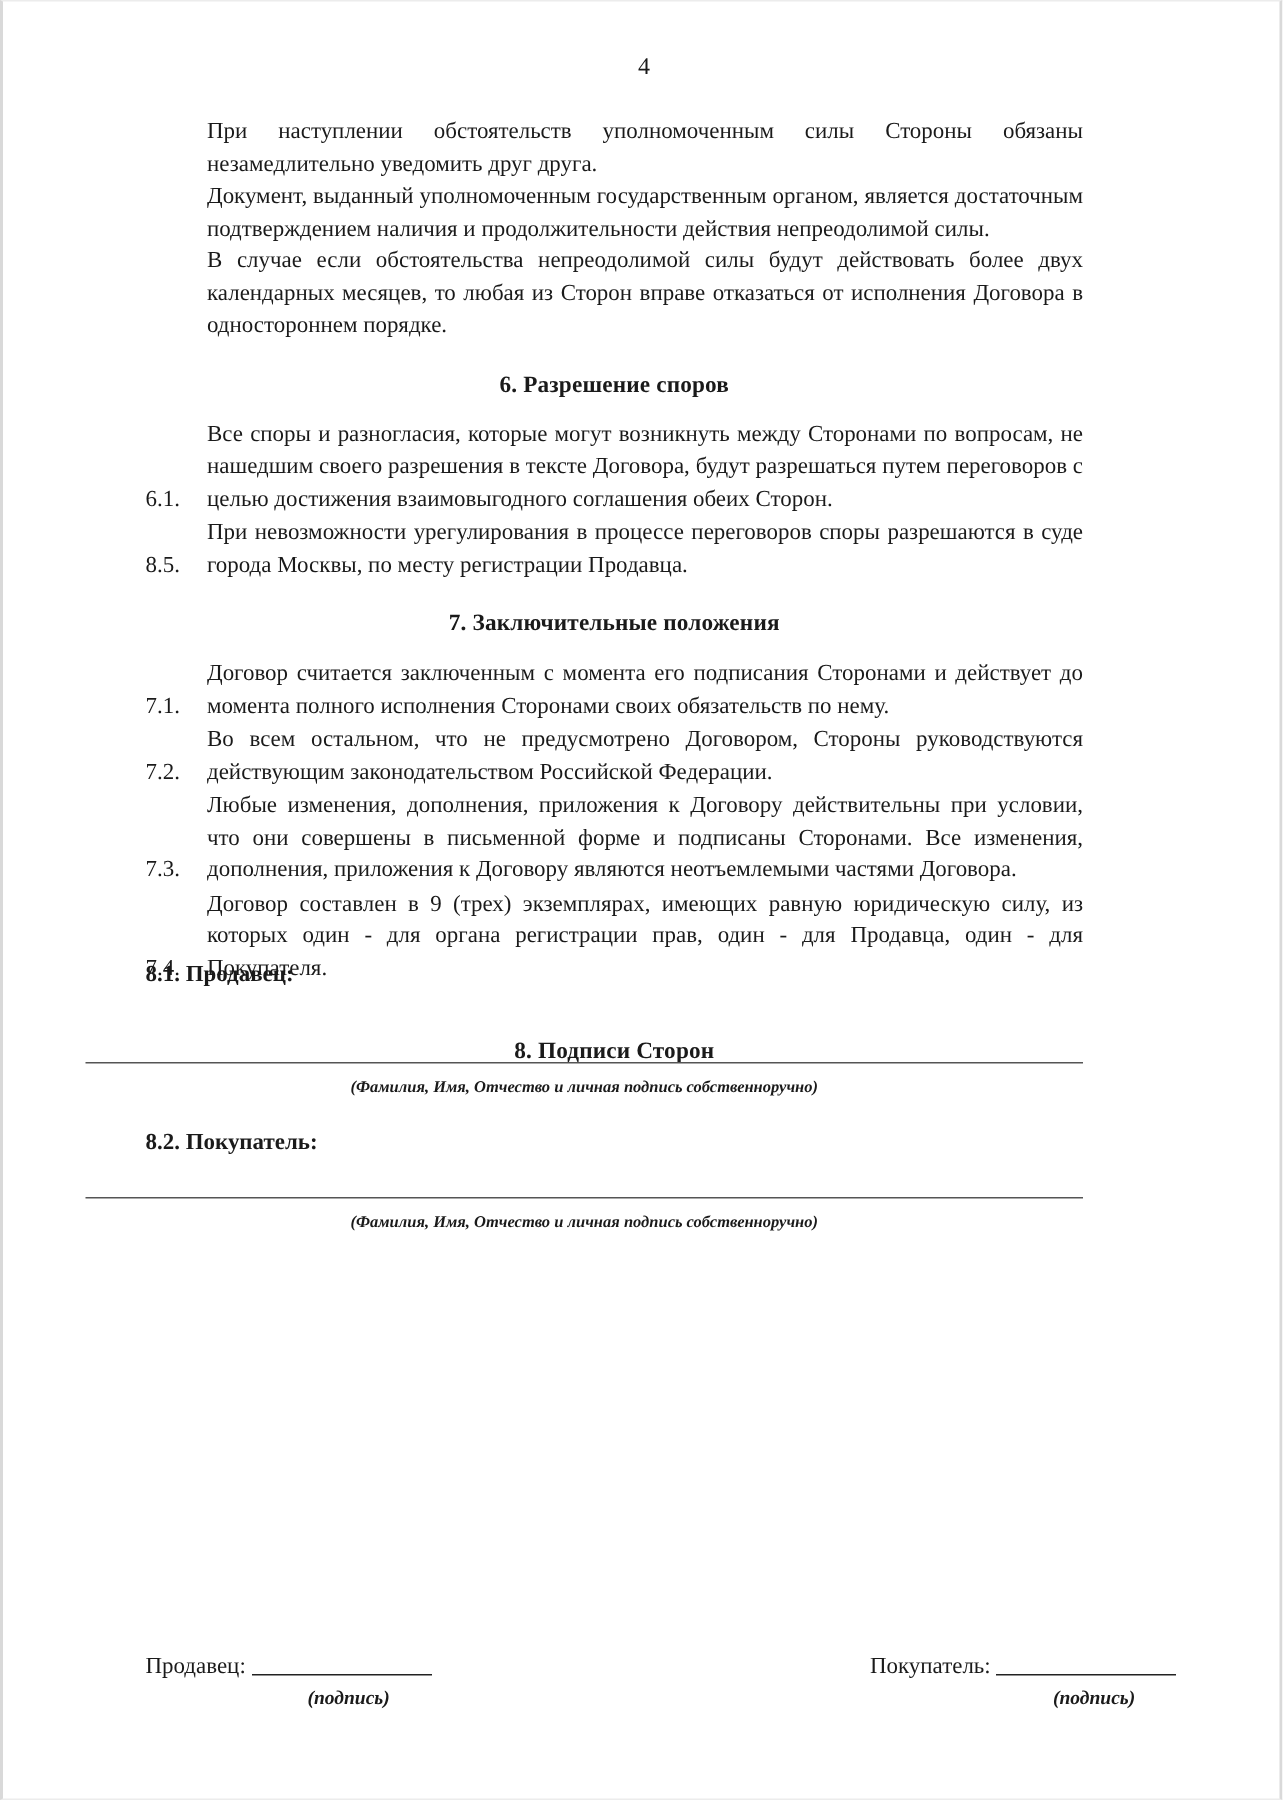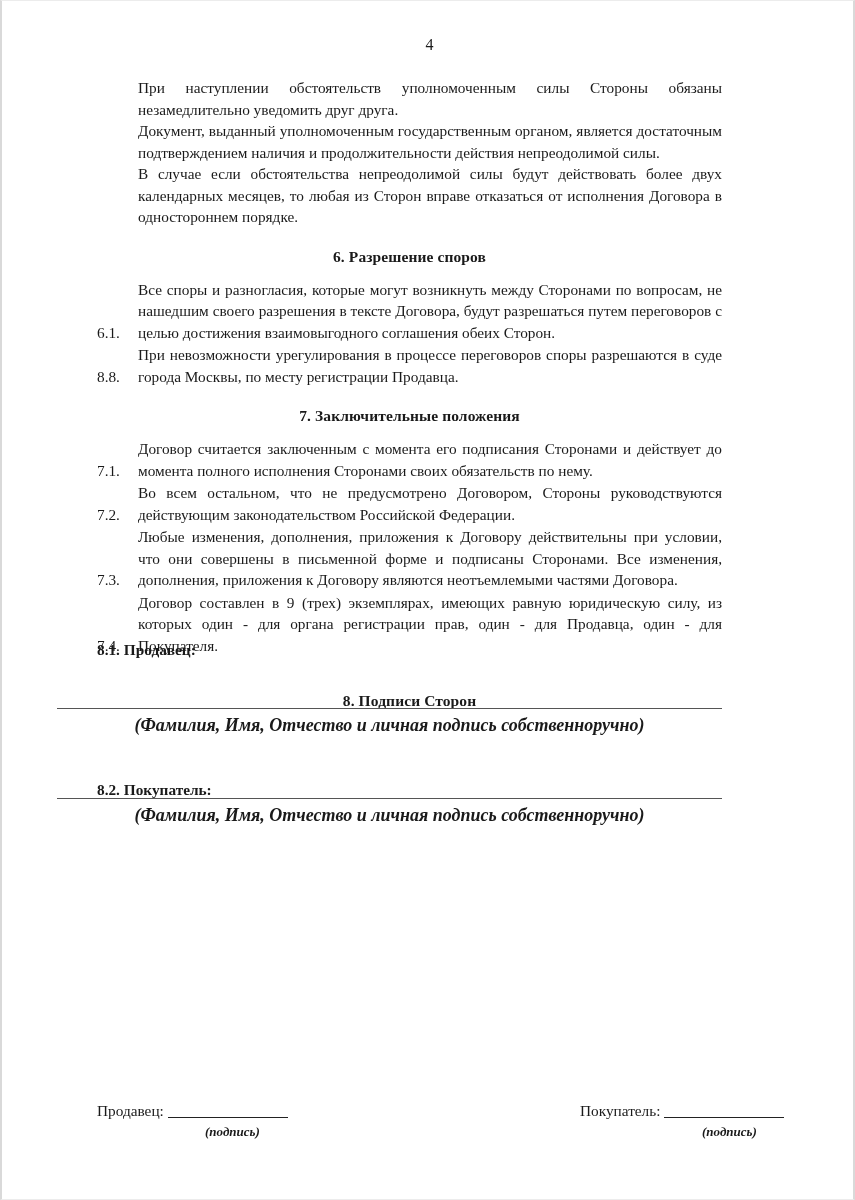--- a/index.html
+++ b/index.html
@@ -117,21 +117,21 @@
   }
 
   .sig-rule {
     position: absolute;
     height: 0;
     border-top: 1.6px solid #555555;
   }
 
   .sig-caption {
     text-align: center;
-    font-size: 18px;
+    font-size: 11px;
     line-height: 16px;
     font-style: italic;
     font-weight: bold;
   }
 
   
   .footer-row {
     position: absolute;
     left: 0;
     width: 855px;
@@ -176,21 +176,21 @@
     <div class="body-col heading-wrap">
       <h2 class="section-heading">6. Разрешение споров</h2>
     </div>
 
     <div class="body-col">
       <div class="num-item">
         <span class="num">6.1.</span>
         <span class="num-text">Все споры и разногласия, которые могут возникнуть между Сторонами по вопросам, не нашедшим своего разрешения в тексте Договора, будут разрешаться путем переговоров с целью достижения взаимовыгодного соглашения обеих Сторон.</span>
       </div>
       <div class="num-item">
-        <span class="num">8.8.</span>
+        <span class="num">8.5.</span>
         <span class="num-text">При невозможности урегулирования в процессе переговоров споры разрешаются в суде города Москвы, по месту регистрации Продавца.</span>
       </div>
     </div>
 
     <div class="body-col heading-wrap">
       <h2 class="section-heading">7. Заключительные положения</h2>
     </div>
 
     <div class="body-col">
       <div class="num-item">
@@ -219,21 +219,21 @@
 
   <div style="position:absolute; left:95px; top:638px;" class="sig-label">
     <span class="sig-num">8.1.</span>
     <span>Продавец:</span>
   </div>
 
   <div class="sig-rule" style="left:55px; top:707px; width:665px;"></div>
 
   <div class="sig-caption" style="position:absolute; left:55px; top:716px; width:665px;">(Фамилия, Имя, Отчество и личная подпись собственноручно)</div>
 
-  <div style="position:absolute; left:95px; top:778px;" class="sig-label">
+  <div style="position:absolute; left:95px; top:750px;" class="sig-label">
     <span class="sig-num">8.2.</span>
     <span>Покупатель:</span>
   </div>
 
   <div class="sig-rule" style="left:55px; top:797px; width:665px;"></div>
 
   <div class="sig-caption" style="position:absolute; left:55px; top:806px; width:665px;">(Фамилия, Имя, Отчество и личная подпись собственноручно)</div>
 
   <div class="footer-row" style="top:1100px;">
 

